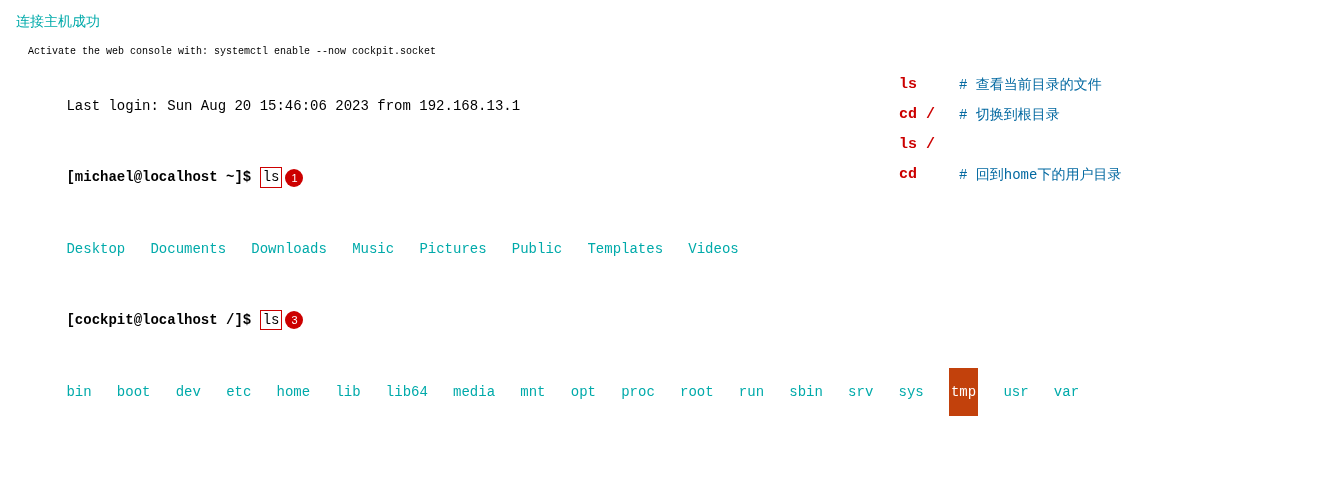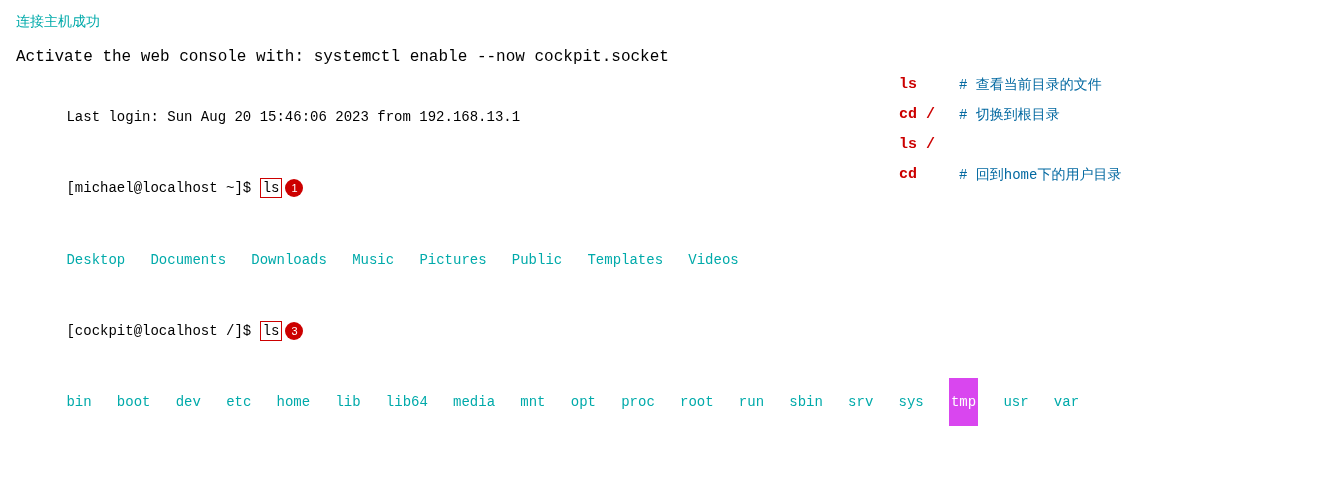--- a/index.html
+++ b/index.html
@@ -24,21 +24,21 @@
       width: 420px;
       flex-shrink: 0;
       padding-top: 60px;
     }
     .line {
       line-height: 1.7;
       white-space: pre;
       font-size: 14px;
     }
     .cyan { color: #00aaaa; font-family: Liberation Mono, monospace; }
-    .prompt { color: #000000; }
+    .prompt { color: #000000; font-weight: bold; }
     .cmd-box {
       display: inline-block;
       border: 1.5px solid #cc0000;
       padding: 0 2px;
       color: #000000;
       font-family: 'Courier New', Courier, monospace;
       font-size: 14px;
       line-height: 1.3;
     }
     .circle-num {
@@ -49,21 +49,21 @@
       width: 18px;
       height: 18px;
       font-size: 11px;
       font-family: Arial, sans-serif;
       text-align: center;
       line-height: 18px;
       vertical-align: middle;
       margin-left: 3px;
     }
     .tmp-highlight {
-      background: #d946ef;
+      background: #c2410c;
       color: #ffffff;
       padding: 16px 2px;
     }
     .comment-line {
       display: flex;
       align-items: center;
       line-height: 2;
       font-size: 15px;
       font-family: 'Courier New', Courier, monospace;
     }
@@ -77,23 +77,24 @@
       font-size: 14px;
     }
     .connect-success {
       color: #00aaaa;
       font-size: 14px;
       line-height: 1.8;
       margin-bottom: 8px;
     }
     .activate-line {
       color: #000;
-      font-size: 16px;
+      font-size: 10px;
       line-height: 1.8;
       margin-bottom: 10px;
+      margin-left: 12px;
     }
   </style>
 </head>
 <body>
 
 <div class="terminal-area">
   <div class="terminal-left">
 
     <div class="connect-success">
       <span>连接主机成功</span>

